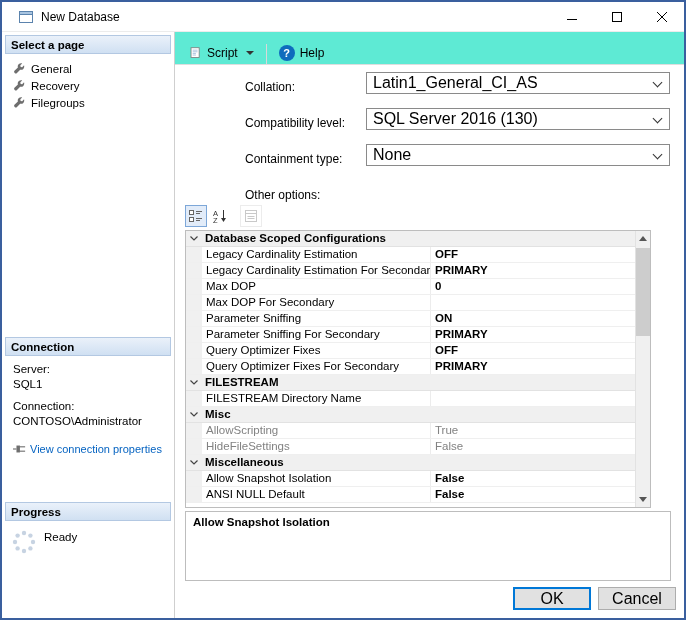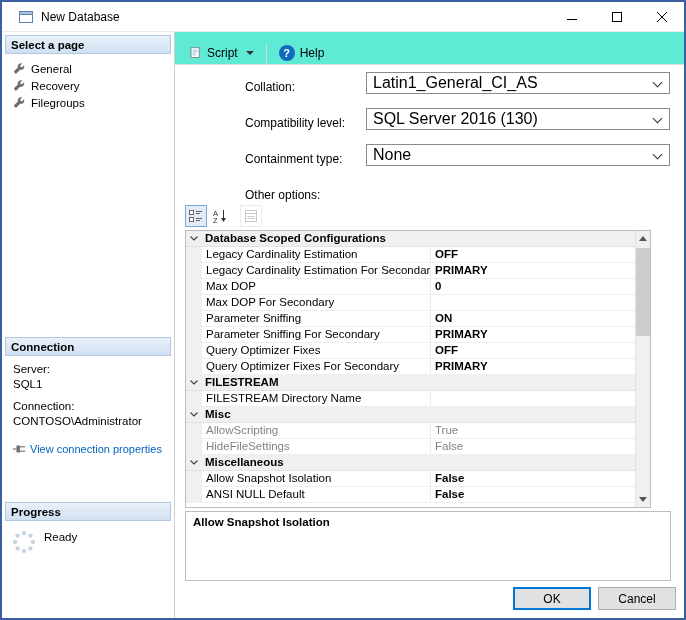--- a/index.html
+++ b/index.html
@@ -72,21 +72,21 @@
   .vs-btn{height:15px;display:flex;align-items:center;justify-content:center}
   .vs-down{position:absolute;bottom:0;left:0;right:0}
   .arr-up{width:0;height:0;border-left:4px solid transparent;border-right:4px solid transparent;border-bottom:5px solid #555}
   .arr-down{width:0;height:0;border-left:4px solid transparent;border-right:4px solid transparent;border-top:5px solid #555}
   .vs-thumb{position:absolute;top:17px;left:0;right:0;height:88px;background:#cdcdcd}
 
   .descbox{margin:3px 0 0 10px;width:486px;height:70px;border:1px solid #bdbdbd;padding:4px 7px;background:#fff}
   .desc-title{font-weight:bold;font-size:11.5px}
 
   .footer{position:absolute;bottom:8px;right:8px;display:flex;gap:7px}
-  .btn{width:78px;height:23px;background:#e1e1e1;border:1px solid #adadad;font-family:"Liberation Sans",sans-serif;font-size:12px;cursor:default}
+  .btn{width:78px;height:23px;background:#e1e1e1;border:1px solid #adadad;font-family:"Liberation Sans",sans-serif;font-size:16px;cursor:default}
   .btn.ok{border-color:#0078d7;outline:1px solid #0078d7;outline-offset:-2px}
 </style>
 </head>
 <body>
 
 <div class="window">
 
   <div class="titlebar">
     <span class="tb-icon">
       <svg width="16" height="16" viewBox="0 0 16 16">

